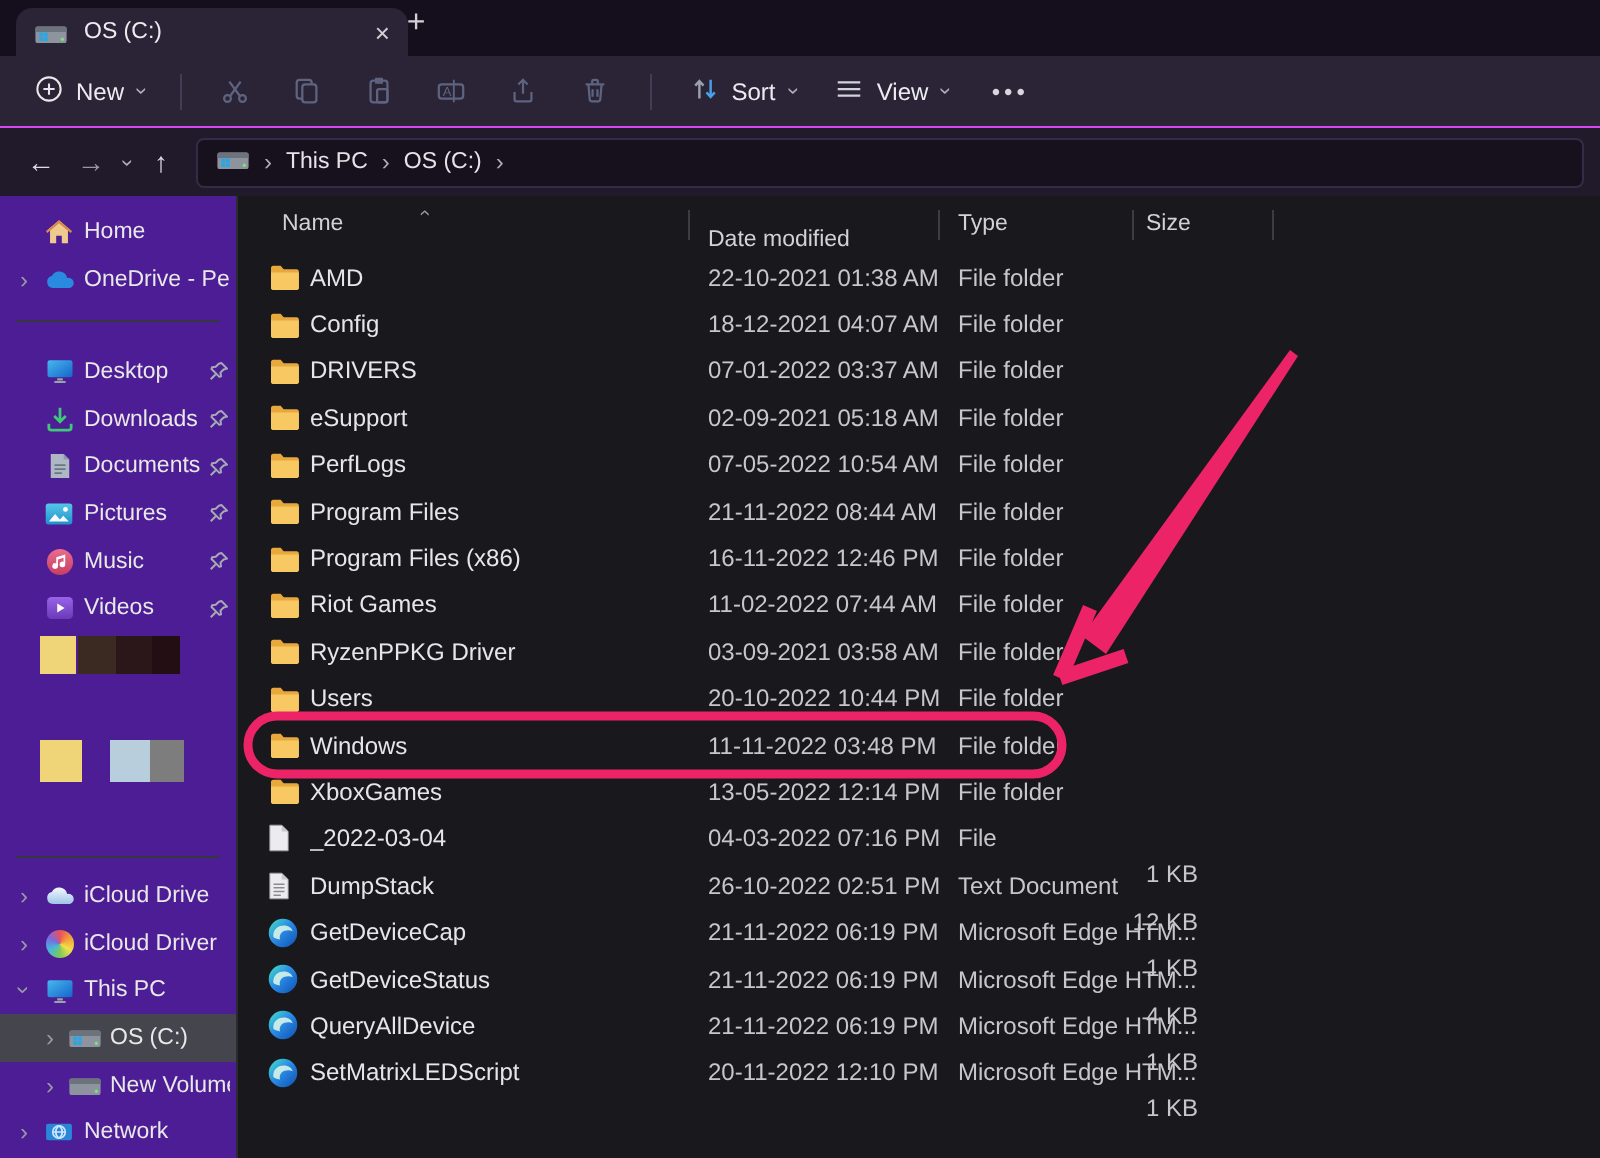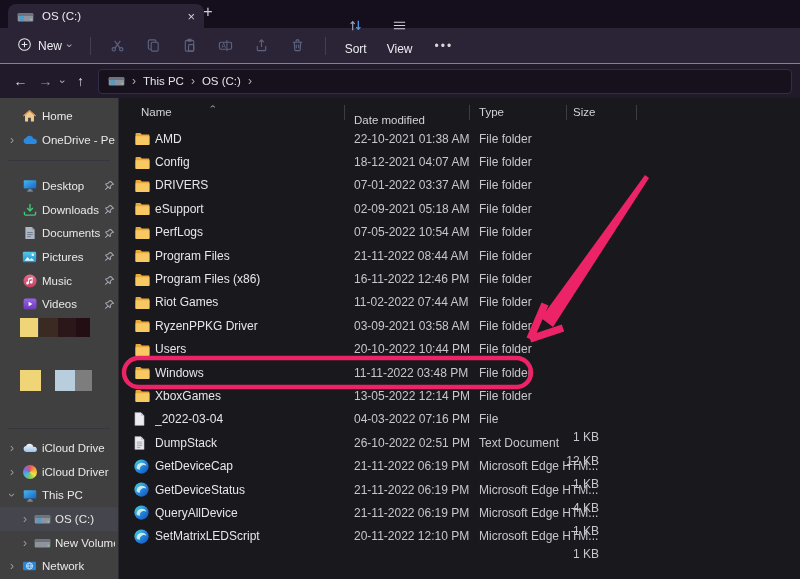--- a/index.html
+++ b/index.html
@@ -13,37 +13,37 @@
        border-radius:8px 8px 0 0;display:flex;align-items:center;padding:0 9px;gap:8px;}
   .tab-title{font-size:11.5px;flex:1;color:#ececf0;}
   .tab-close{font-size:13px;color:#cfcfd4;line-height:1;}
   .newtab{position:absolute;left:198px;top:3px;font-size:16px;color:#cfcfd4;width:20px;text-align:center;}
   
   .toolbar{position:absolute;left:0;top:28px;right:0;height:35px;background:#2b2336;
            display:flex;align-items:center;padding:0 8px;border-bottom:6px solid #d946ef;}
   .tbtn-new{display:flex;gap:6px;align-items:center;padding:4px 9px;border-radius:4px;font-size:12px;color:#ececf0;}
   .tdiv{width:1px;height:18px;background:#453c58;margin:0 9px;}
   .ticon{width:36px;display:flex;justify-content:center;align-items:center;padding:5px 0;}
-  .tbtn-lbl{display:flex;gap:6px;align-items:center;padding:4px 10px;font-size:12px;color:#ececf0;flex-direction:column;}
+  .tbtn-lbl{display:flex;gap:6px;align-items:center;padding:4px 10px;font-size:12px;color:#ececf0;}
   .more{padding:4px 12px;color:#d6d6dc;letter-spacing:2px;font-size:12px;}
   .cdn{display:inline-block;transform:rotate(90deg);font-size:11px;color:#b0b0bc;line-height:1;}
   
   .navbar{position:absolute;left:0;top:64px;right:0;height:34px;background:#201a2b;
           display:flex;align-items:center;padding:0 8px;}
   .nbtn{width:25px;text-align:center;font-size:14px;color:#dcdce2;}
   .nbtn.dim{color:#9898a2;}
   .nbtn.chev{font-size:11px;color:#9898a2;}
   .address{flex:1;margin-left:5px;height:23px;background:#17111e;border:1px solid #342c46;
            border-radius:4px;display:flex;align-items:center;gap:7px;padding:0 9px;
            font-size:11.5px;color:#e4e4e8;}
   .bc-chev{color:#aeaeb6;font-size:12px;}
   .bc-item{color:#e4e4e8;}
   
   .main{position:absolute;left:0;top:98px;right:0;bottom:0;background:#19191d;}
-  .sidebar{position:absolute;left:0;top:0;bottom:0;width:118px;background:#404040;border-right:1px solid #2b2b31;}
+  .sidebar{position:absolute;left:0;top:0;bottom:0;width:118px;background:#4c1d95;border-right:1px solid #2b2b31;}
   .content{position:absolute;left:119px;top:0;right:0;bottom:0;}
   
   .sb-group{position:absolute;left:0;right:0;}
   .sb-item{display:flex;align-items:center;height:23.7px;padding:0 3px 0 7px;gap:4px;
            font-size:11.5px;white-space:nowrap;overflow:hidden;}
   .sb-item.sel{background:#45454d;}
   .sb-item.ind{padding-left:20px;}
   .chev{width:10px;min-width:10px;font-size:12px;color:#9a9aa4;text-align:center;line-height:1;}
   .chev.down{transform:rotate(90deg);}
   .sb-ic{width:17px;min-width:17px;display:flex;justify-content:center;align-items:center;}

